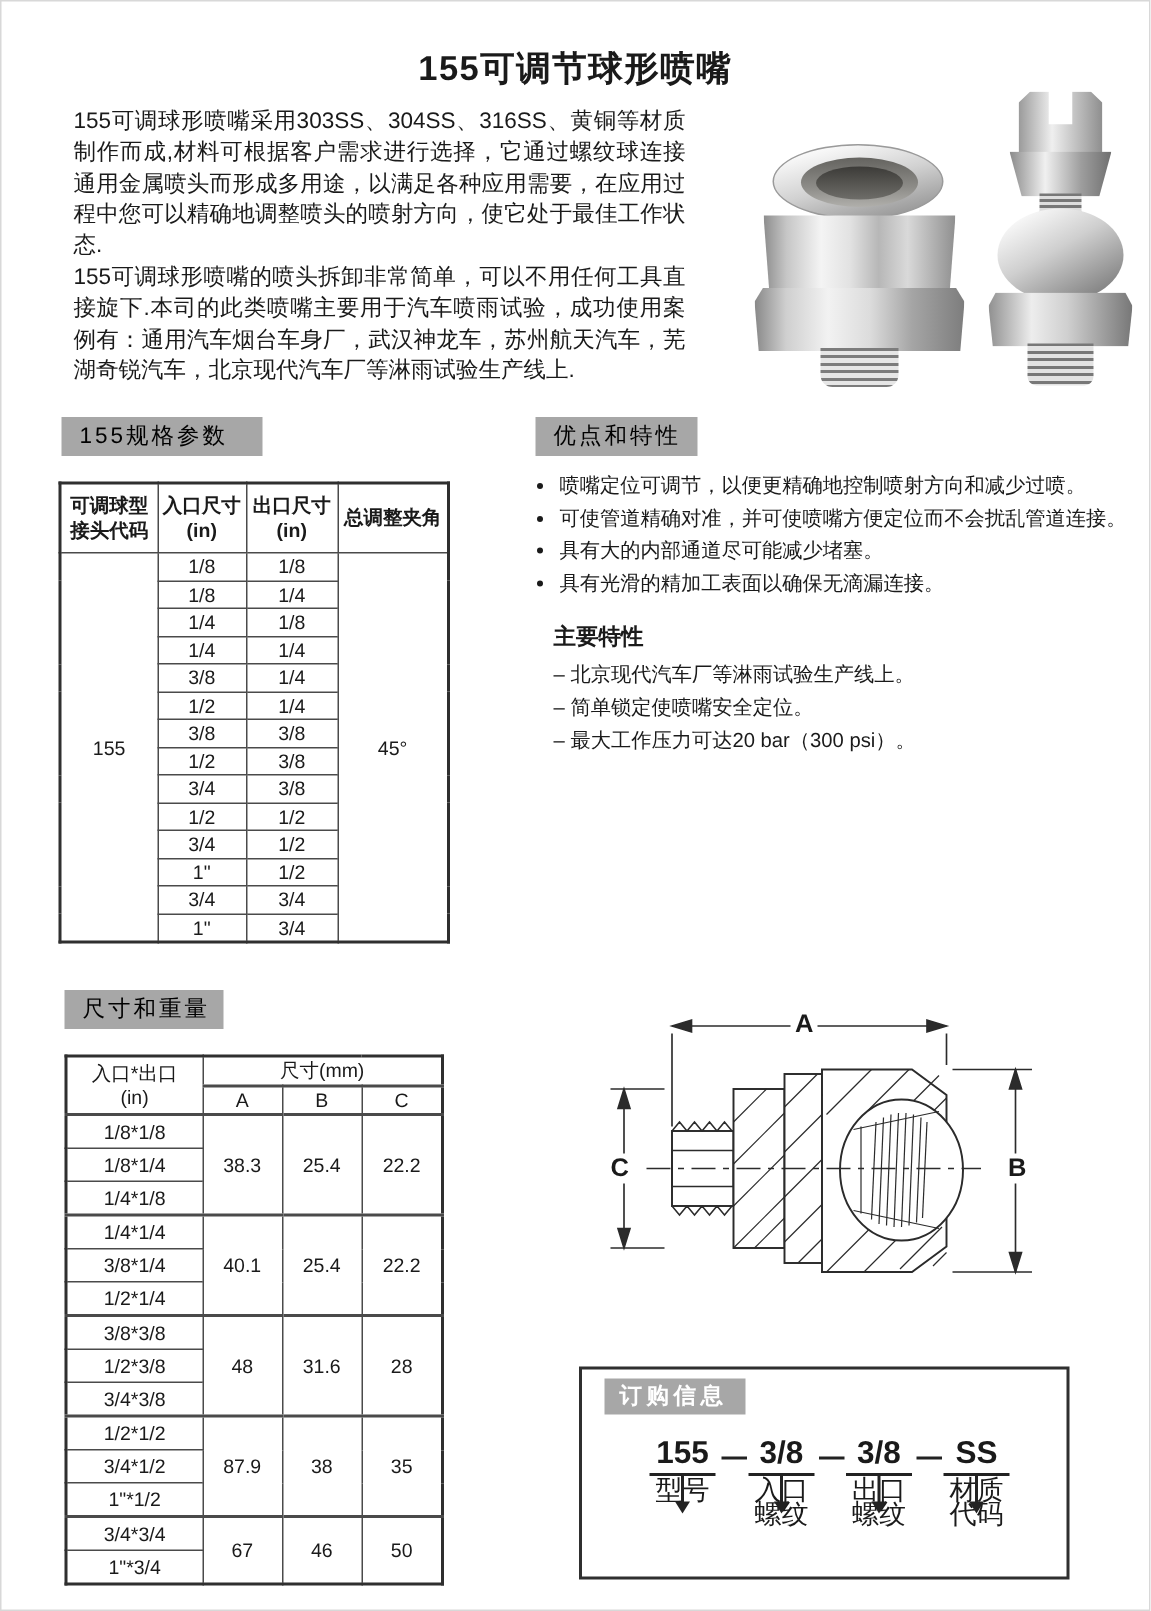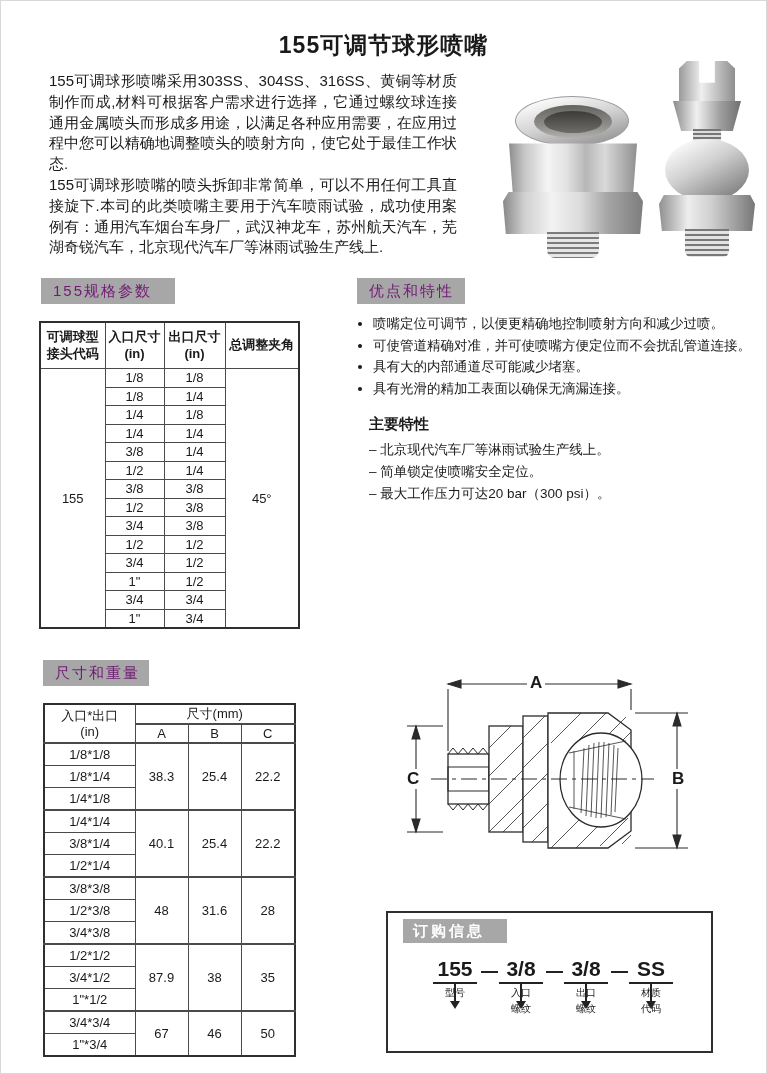--- a/index.html
+++ b/index.html
@@ -9,21 +9,21 @@
     overflow:hidden;border:1px solid #d8d8d8;box-sizing:border-box;padding-left:28px;
   }
   .pre{white-space:pre-line;}
   
   .title{position:absolute;left:0;top:14px;width:100%;text-align:center;
     font-size:23px;font-weight:bold;letter-spacing:1px;}
   
   .intro{position:absolute;left:48px;top:70px;width:408px;font-size:15px;line-height:20.8px;}
   .intro p{margin:0;text-align:justify;}
   
-  .bar{position:absolute;background:#a7a7a7;color:#701a75;font-size:15px;
+  .bar{position:absolute;background:#a7a7a7;color:#000000;font-size:15px;
     line-height:26px;height:26px;padding-left:12px;box-sizing:border-box;letter-spacing:2px;}
   .bar-specs{left:40px;top:277px;width:134px;}
   .bar-features{left:356px;top:277px;width:108px;}
   .bar-dims{left:42px;top:659px;width:106px;}
   
   table{border-collapse:collapse;position:absolute;table-layout:fixed;}
   th,td{border:1px solid #4a4a4a;text-align:center;padding:0;font-size:13px;}
   .spec-table{left:38px;top:320px;width:259px;border:2px solid #2f2f2f;}
   .spec-table th{height:45px;font-weight:bold;line-height:1.25;}
   .spec-table td{height:17.5px;}
@@ -78,29 +78,29 @@
   
   .drawing{position:absolute;left:385px;top:652px;width:375px;height:250px;}
   .drawing svg{position:absolute;left:0;top:0;}
   .dim-label{position:absolute;font-size:17px;font-weight:600;background:#fff;padding:0 3px;}
   .lbl-a{left:141px;top:20px;}
   .lbl-b{left:283px;top:116px;}
   .lbl-c{left:18px;top:116px;}
   
   .ordering-box{position:absolute;left:385px;top:910px;width:327px;height:142px;
     border:2px solid #2f2f2f;box-sizing:border-box;}
-  .ordering-bar{position:absolute;left:15px;top:6px;width:104px;height:24px;background:#a7a7a7;
+  .ordering-bar{position:absolute;left:15px;top:6px;width:94px;height:24px;background:#a7a7a7;
     color:#fff;font-size:15px;font-weight:bold;line-height:24px;padding-left:10px;box-sizing:border-box;letter-spacing:3px;}
   .ord-col{position:absolute;top:44px;width:44px;text-align:center;}
   .ord-value{display:block;font-size:21px;font-weight:600;padding-bottom:1px;border-bottom:2px solid #222;}
   .ord-arrow{position:relative;height:28px;margin-top:2px;}
   .ord-arrow::before{content:'';position:absolute;left:50%;top:0;width:2px;height:19px;background:#222;transform:translateX(-50%);}
   .ord-arrow::after{content:'';position:absolute;left:50%;top:17px;transform:translateX(-50%);
     border:5px solid transparent;border-top:8px solid #222;}
-  .ord-label{display:block;font-size:10px;line-height:16px;margin-top:1px;}
+  .ord-label{display:block;font-size:18px;line-height:16px;margin-top:1px;}
   .ord-dash{position:absolute;top:58px;width:17px;border-top:2px solid #222;}
 </style>
 </head>
 <body>
 
 <div class="page">
 
   <h1 class="title">155可调节球形喷嘴</h1>
 
   <div class="intro">

